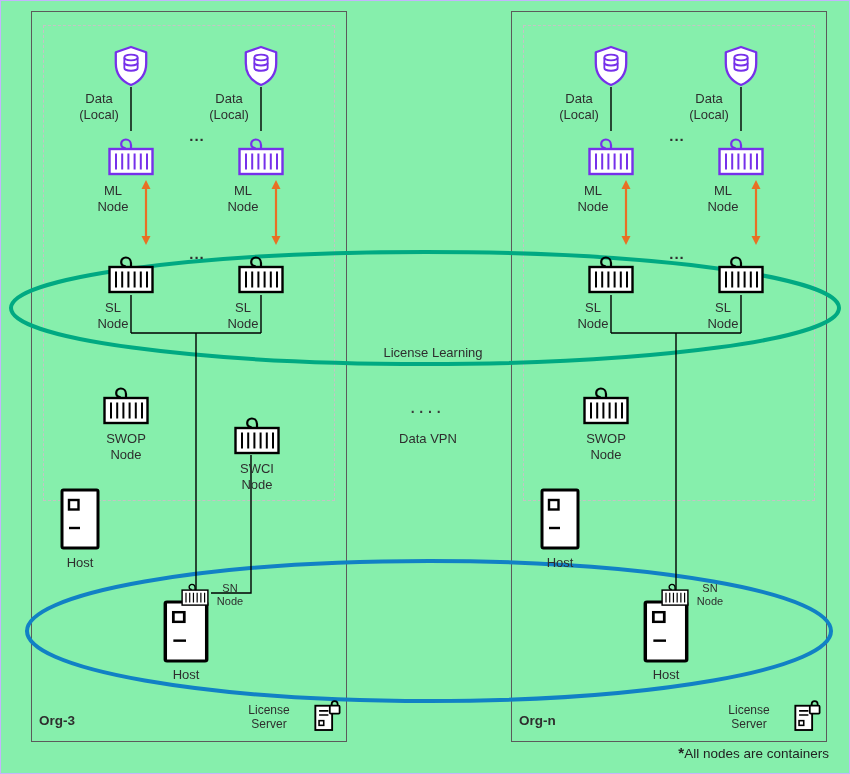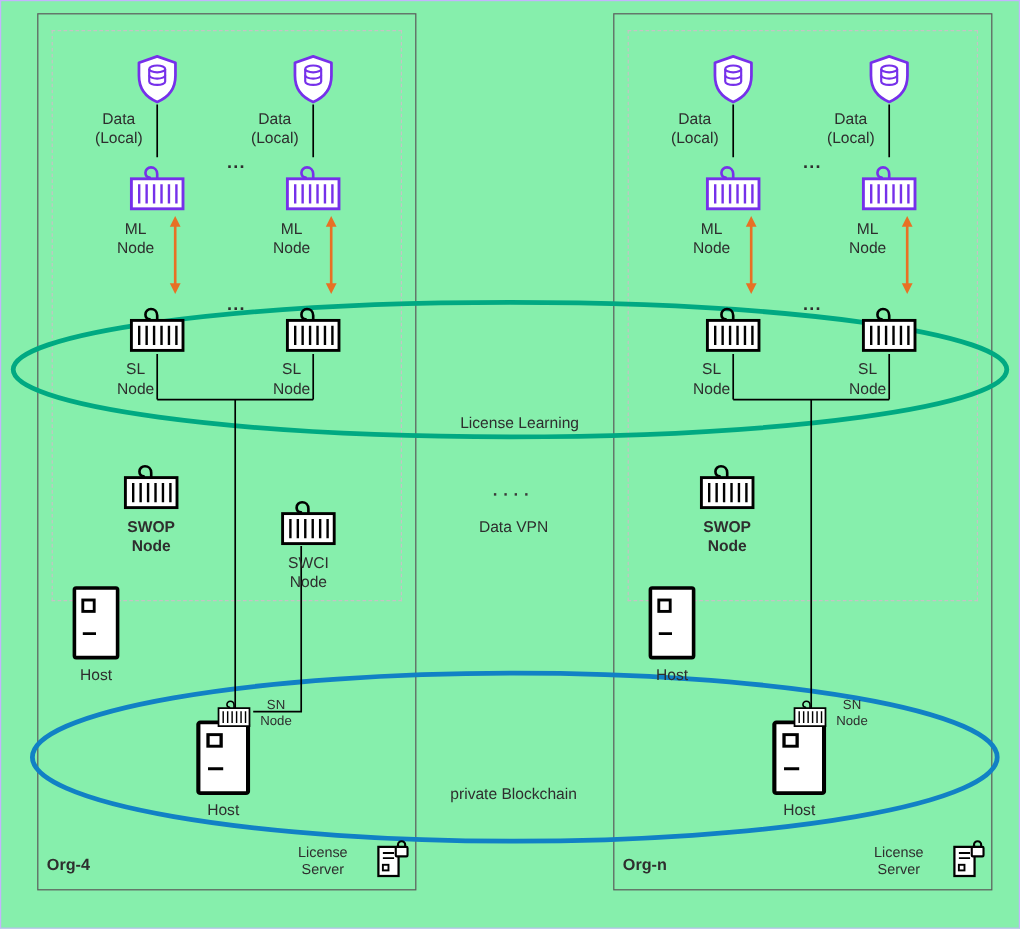--- a/index.html
+++ b/index.html
@@ -7,21 +7,21 @@
     position:relative;width:850px;height:774px;background:#86efac;
     border:1px solid #c4b5fd;box-sizing:border-box;overflow:hidden;
     font-family:"Liberation Sans",sans-serif;color:#2e2e2e;
   }
   .org-box{position:absolute;border:1px solid #5b5b5b;z-index:1}
   .dashed-box{position:absolute;border:1px dashed #c4c4c4;z-index:1}
   #overlay{position:absolute;left:0;top:0;z-index:2;pointer-events:none}
   .icon{position:absolute;z-index:3;color:#000}
   .icon.purple{color:#7630EA}
   .lbl{position:absolute;z-index:4;text-align:center;font-size:13px;line-height:16px;white-space:nowrap}
-  .lbl.semibold{font-weight:700}
+  .lbl.semibold{font-weight:400}
   .lbl.small{font-size:11px;line-height:13px;text-align:center}
   .lbl.rightal{text-align:center;font-size:12px;line-height:14px}
   .org-label{position:absolute;z-index:4;font-weight:700;font-size:13.5px}
   .dots{position:absolute;z-index:4;font-weight:700;font-size:15px;letter-spacing:1px;text-align:center;color:#2e2e2e}
   .vpn-dots{position:absolute;z-index:4;font-weight:700;font-size:14px;letter-spacing:4px;text-align:center;color:#3a3a3a}
   .footnote{position:absolute;z-index:4;text-align:right;font-size:13.5px;color:#222}
   .footnote .star{font-weight:700;font-size:15px}
   #icon-defs{position:absolute;width:0;height:0;overflow:hidden}
 </style>
 </head>
@@ -172,21 +172,21 @@
   <div class="lbl" style="left:155px;top:666px;width:60px">Host</div>
 
   <div class="lbl rightal" style="left:228px;top:702px;width:80px">
     <div>License</div>
       <div>Server</div>
   </div>
   <svg class="icon" style="left:312px;top:698px" width="28" height="34" viewBox="0 0 30 36">
       <use href="#sym-license"></use>
     </svg>
 
-  <div class="org-label" style="left:38px;top:712px">Org-4</div>
+  <div class="org-label" style="left:38px;top:712px">Org-3</div>
 
   <svg class="icon purple" style="left:591px;top:44px" width="38" height="42" viewBox="0 0 40 44">
       <use href="#sym-shield-db"></use>
     </svg>
   <svg class="icon purple" style="left:721px;top:44px" width="38" height="42" viewBox="0 0 40 44">
       <use href="#sym-shield-db"></use>
     </svg>
   <div class="lbl" style="left:546px;top:90px;width:64px">
     <div>Data</div>
       <div>(Local)</div>
@@ -260,16 +260,18 @@
   <svg class="icon" style="left:792px;top:698px" width="28" height="34" viewBox="0 0 30 36">
       <use href="#sym-license"></use>
     </svg>
 
   <div class="org-label" style="left:518px;top:712px">Org-n</div>
 
   <div class="lbl" style="left:357px;top:344px;width:150px">License Learning</div>
   <div class="vpn-dots" style="left:397px;top:403px;width:60px">····</div>
   <div class="lbl" style="left:387px;top:430px;width:80px">Data VPN</div>
   <div class="lbl" style="left:342px;top:651px;width:170px;line-height:19px">
-      <div>private Blockchain</div>
+  </div>
+  <div class="footnote" style="left:595px;top:743px;width:233px">
+    <span class="star">*</span><span>All nodes are containers</span>
   </div>
 
 </div>
 
 </body></html>

